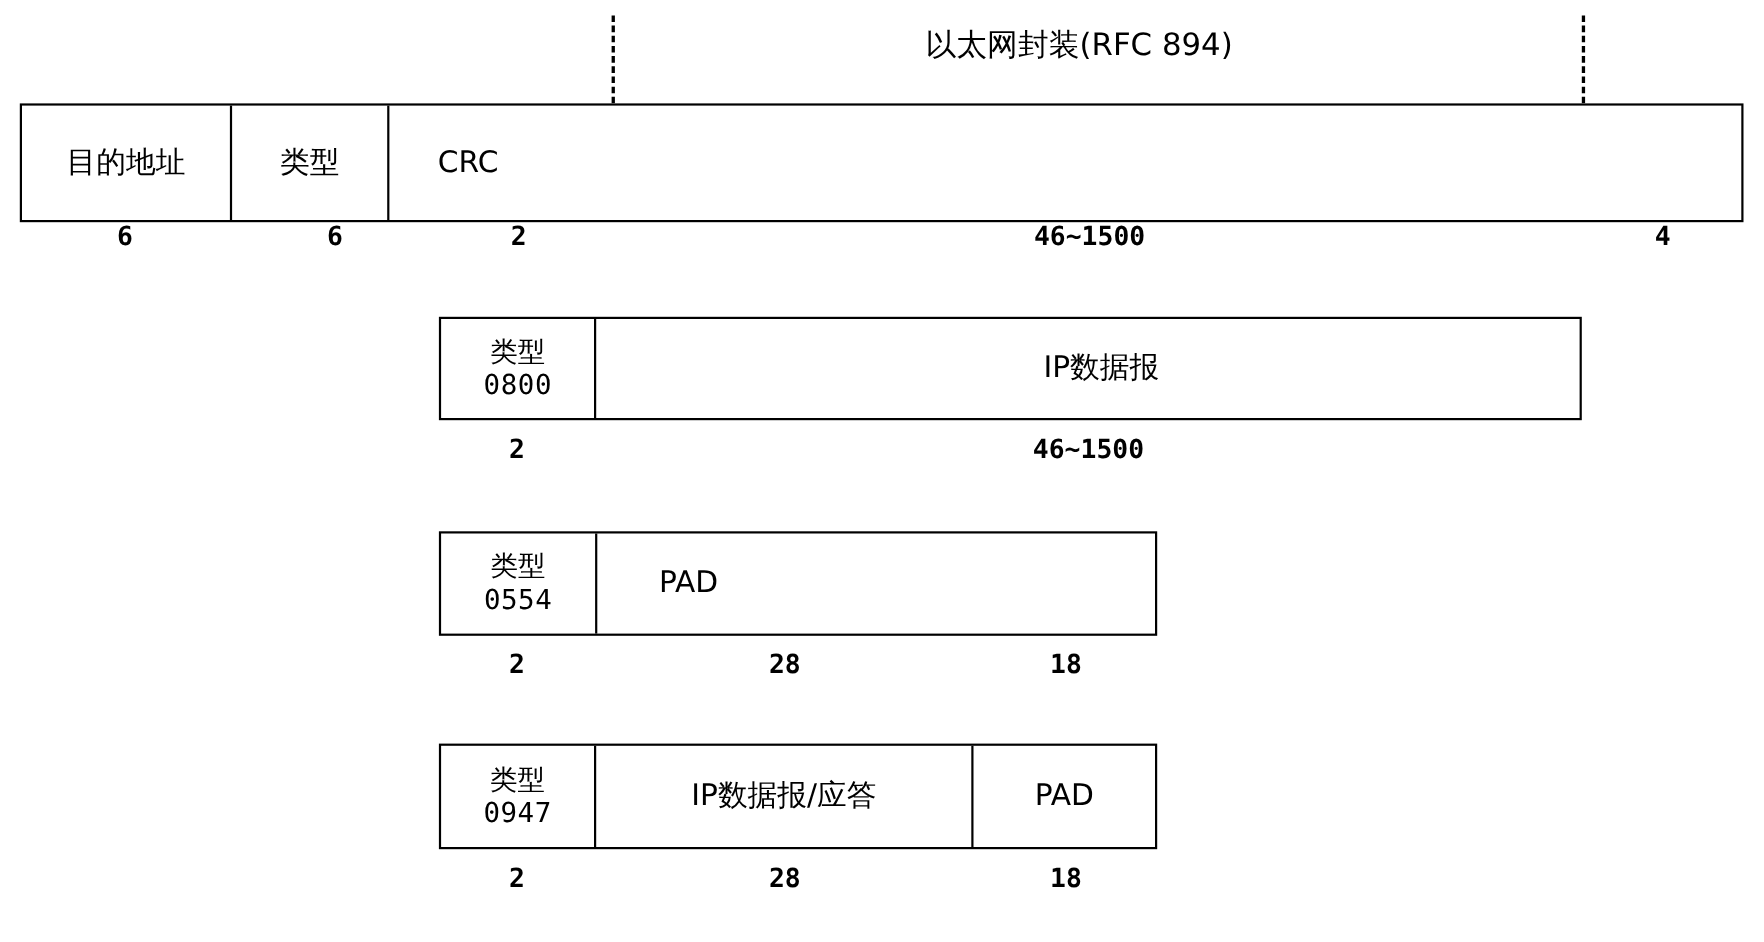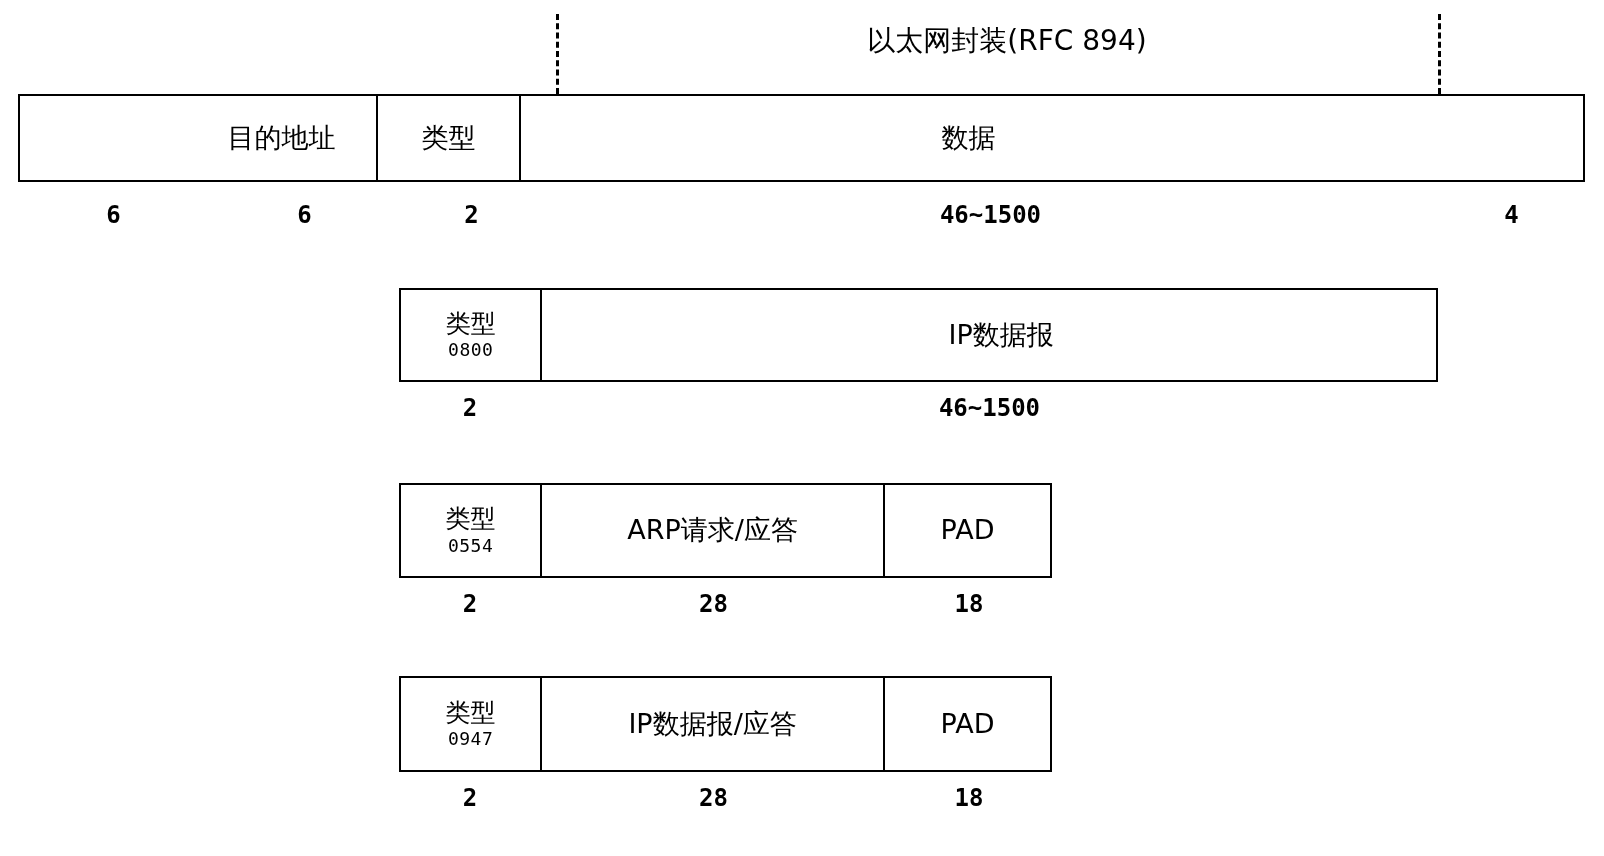--- a/index.html
+++ b/index.html
@@ -55,21 +55,21 @@
     font-size: 25px;
     flex-direction: column;
     justify-content: center;
   }
   .cell .type-word {
     display: block;
   }
   .cell .type-code {
     display: block;
     font-family: "DejaVu Sans Mono", "Liberation Mono", monospace;
-    font-size: 18px;
+    font-size: 25px;
     letter-spacing: 0.5px;
     text-align: center;
   }
 
   
   .size-label {
     position: absolute;
     text-align: center;
     font-family: "DejaVu Sans Mono", "Liberation Mono", monospace;
     font-size: 24px;
@@ -94,34 +94,34 @@
     color: #000;
     line-height: 1;
     white-space: nowrap;
   }
 </style>
 </head>
 <body>
 
 <div id="diagram">
 
-  <div class="section-title" style="left:566px; top:27px; width:882px;">以太网封装(RFC 894)</div>
+  <div class="section-title" style="left:540px; top:27px; width:882px;">以太网封装(RFC 894)</div>
 
   <div class="dash-line" style="left:556px; top:14px; height:80px;"></div>
   <div class="dash-line" style="left:1438px; top:14px; height:80px;"></div>
 
-  <div class="frame" style="left:18px; top:94px; width:1567px; height:88px;justify-content:center;">
+  <div class="frame" style="left:18px; top:94px; width:1567px; height:108px;">
     <div class="cell" style="width:191px;">
       <span>目的地址</span>
     </div>
     <div class="cell" style="width:143px;">
       <span>类型</span>
     </div>
-    <div class="cell" style="width:895px;">
-      <span>数据</span>
+    <div class="cell" style="width:143px;">
+      <span>CRC</span>
     </div>
   </div>
 
   <div class="size-label" style="left:18px; top:203px; width:191px;">6</div>
   <div class="size-label" style="left:209px; top:203px; width:191px;">6</div>
   <div class="size-label" style="left:400px; top:203px; width:143px;">2</div>
   <div class="size-label" style="left:543px; top:203px; width:895px;">46~1500</div>
   <div class="size-label" style="left:1438px; top:203px; width:147px;">4</div>
 
   <div class="frame" style="left:399px; top:288px; width:1039px; height:94px;">
@@ -134,23 +134,20 @@
     </div>
   </div>
 
   <div class="size-label" style="left:399px; top:396px; width:142px;">2</div>
   <div class="size-label" style="left:541px; top:396px; width:897px;">46~1500</div>
 
   <div class="frame" style="left:399px; top:483px; width:653px; height:95px;">
     <div class="cell type-cell" style="width:142px;">
       <span class="type-word">类型</span>
       <span class="type-code">0554</span>
-    </div>
-    <div class="cell" style="width:345px;">
-      <span>ARP请求/应答</span>
     </div>
     <div class="cell" style="width:166px;">
       <span>PAD</span>
     </div>
   </div>
 
   <div class="size-label" style="left:399px; top:592px; width:142px;">2</div>
   <div class="size-label" style="left:541px; top:592px; width:345px;">28</div>
   <div class="size-label" style="left:886px; top:592px; width:166px;">18</div>
 

